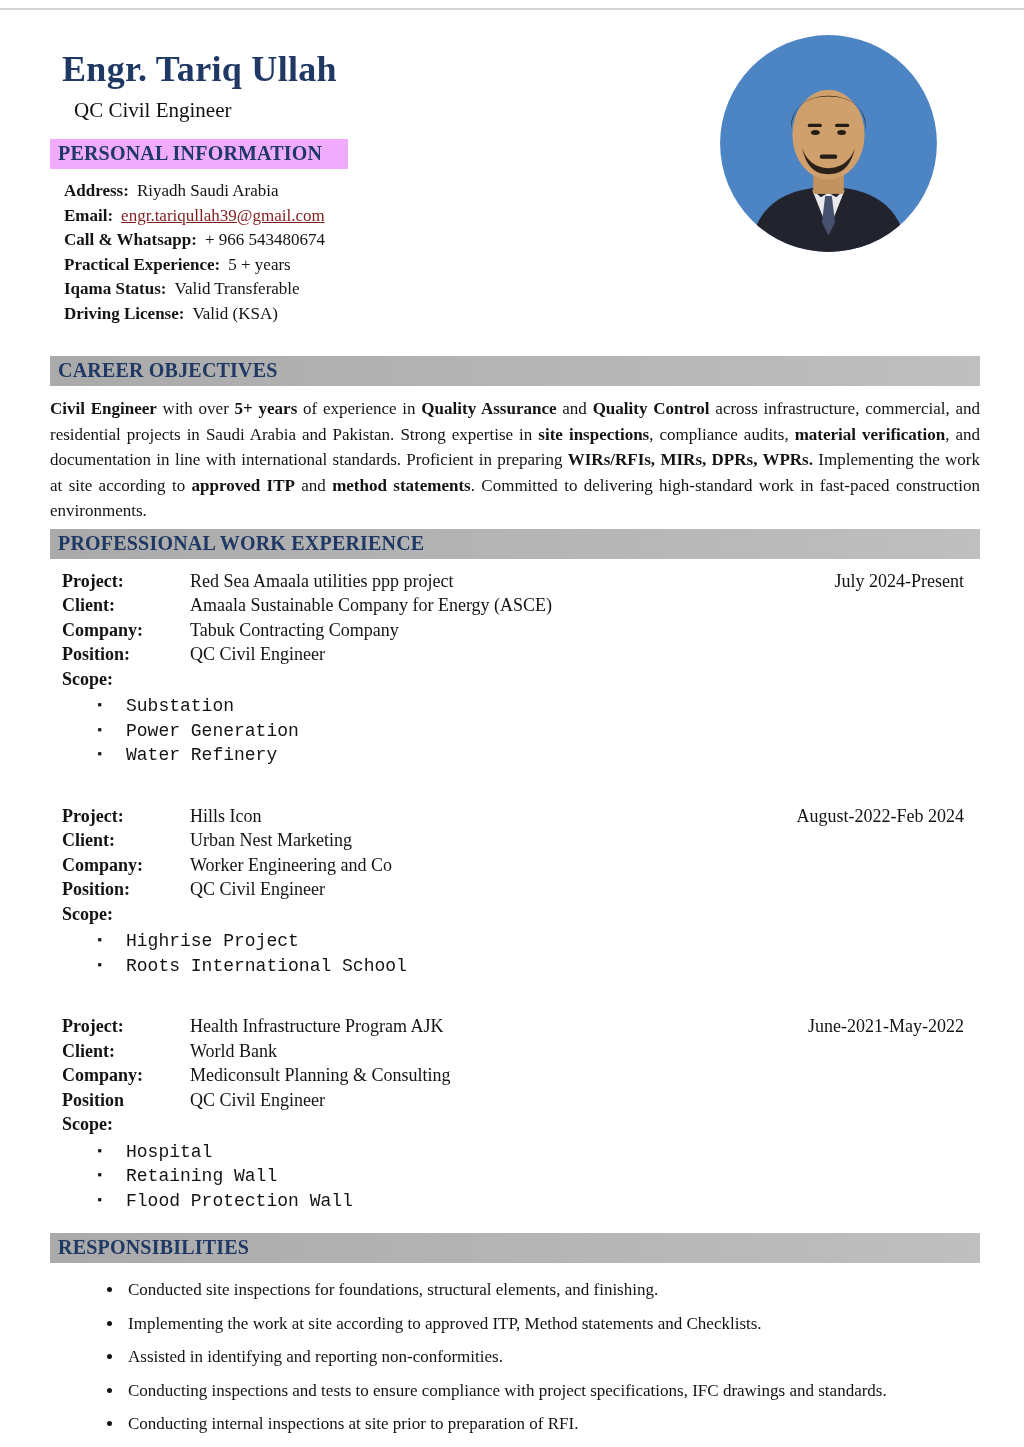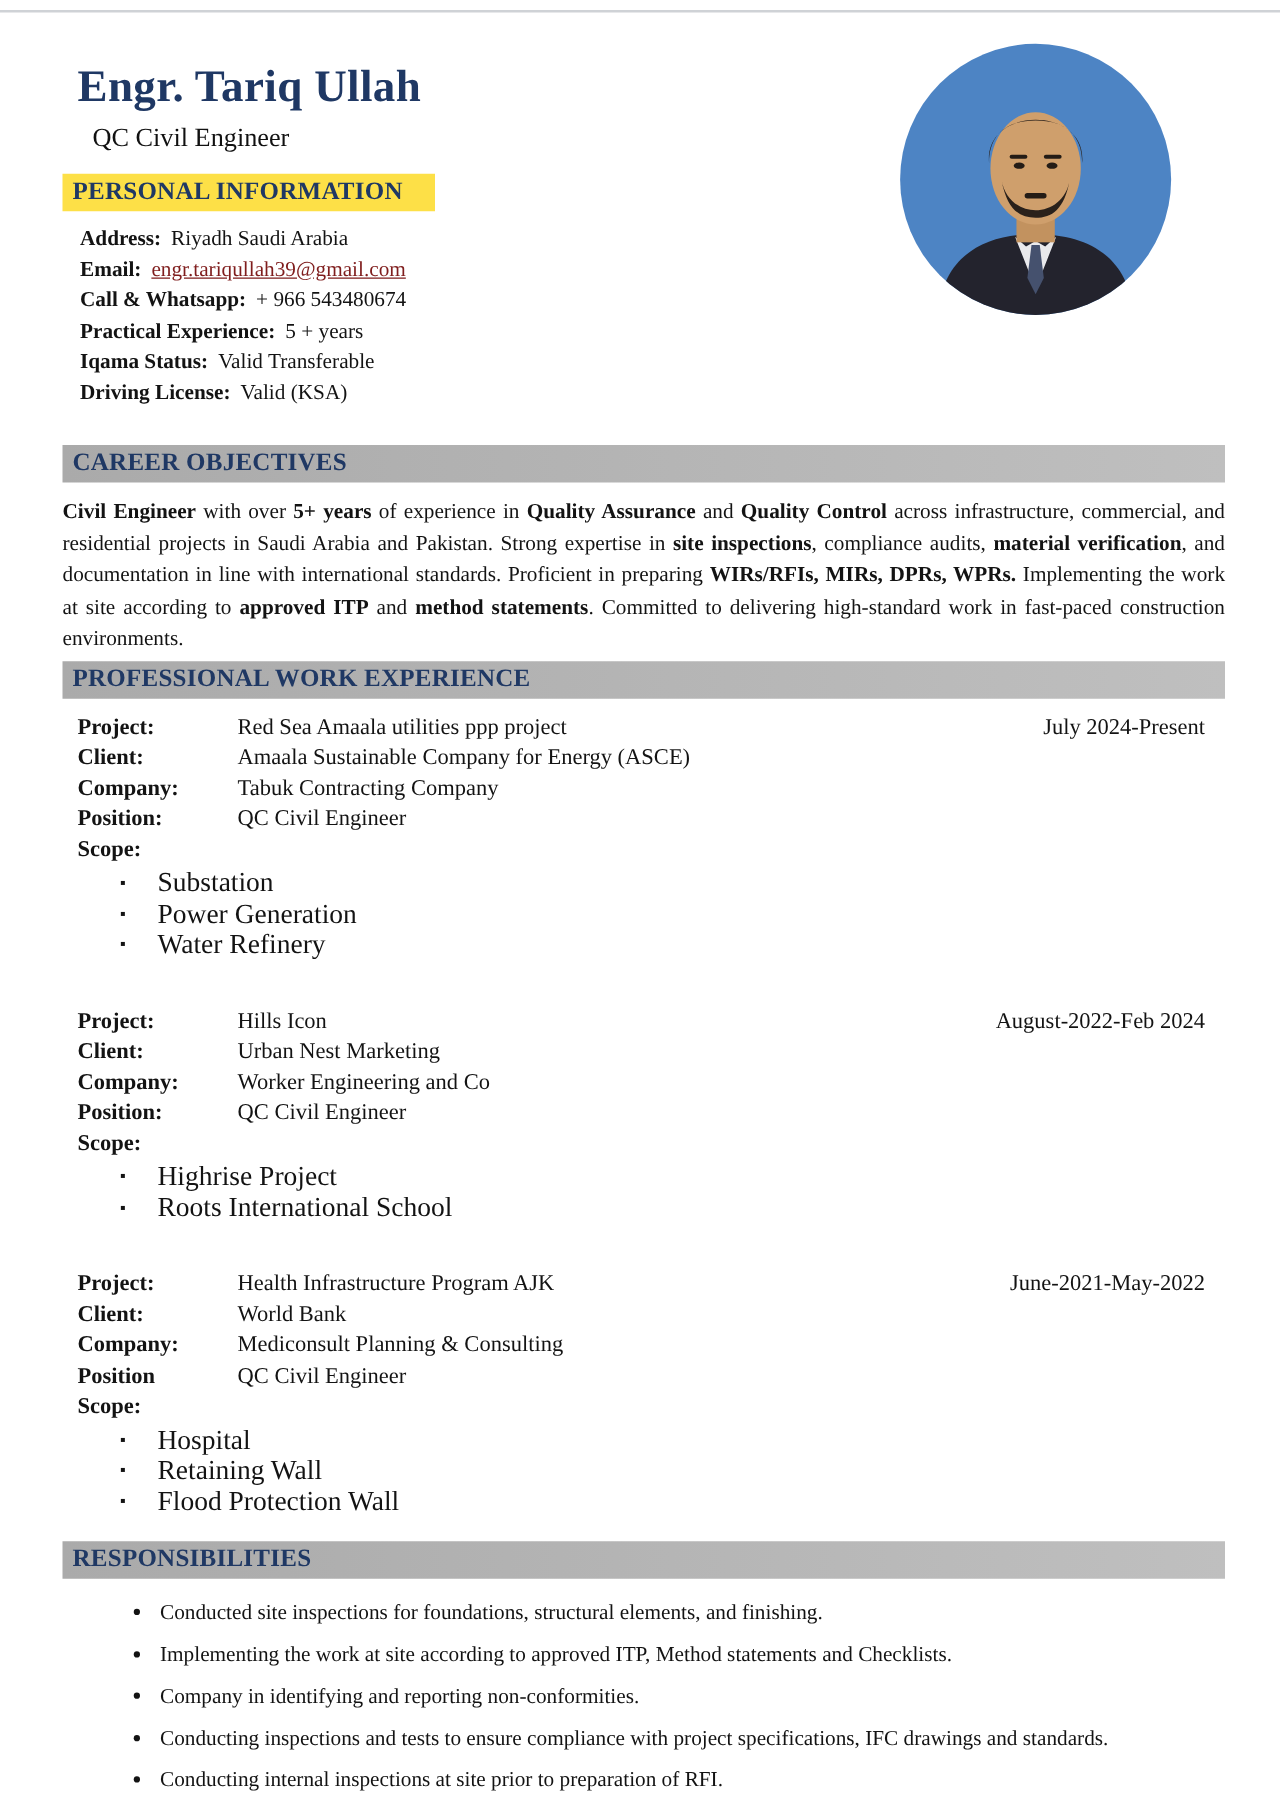--- a/index.html
+++ b/index.html
@@ -29,21 +29,21 @@
     width: 219px; height: 219px; border-radius: 50%;
     overflow: hidden;
   }
 
   
   .section-heading {
     font-size: 20px; font-weight: bold; color: #1f3864;
     background: linear-gradient(to right, #aaaaaa, #bfbfbf);
     padding: 3px 10px 4px 8px; letter-spacing: .2px;
   }
-  .heading-inline { display: inline-block; padding-right: 26px; background: #fde047; }
+  .heading-inline { display: inline-block; padding-right: 26px; background: #f0abfc; }
   .heading-full { display: block; }
 
   
   .fields { margin: 10px 0 0 14px; font-size: 17px; }
   .field-row { line-height: 24.5px; }
   .field-label { font-weight: bold; text-align: right; }
   .field-value { margin-left: 8px; }
   a.link { color: #7f1d1d; text-decoration: underline; }
 
   
@@ -56,21 +56,21 @@
 
   
   .experience-heading { margin-top: 5px; }
   .jobs { margin: 10px 0 0 12px; }
   .job { margin-bottom: 36px; }
   .job:last-child { margin-bottom: 10px; }
   .job-row { display: flex; font-size: 18px; line-height: 24.5px; }
   .job-label { font-weight: bold; flex: none; width: 128px; }
   .job-value { flex: 1 1 auto; }
   .job-date { margin-left: auto; white-space: nowrap; padding-right: 16px; flex: none; }
-  .scope-list { list-style: none; margin: 3px 0 0 34px; font-size: 22px; }
+  .scope-list { list-style: none; margin: 3px 0 0 34px; font-size: 18px; font-family: Liberation Mono, monospace; }
   .scope-list li { position: relative; padding-left: 30px; line-height: 24.5px; }
   .scope-list li::before {
     content: "\25AA"; position: absolute; left: 0; top: 0; font-size: 13px;
   }
 
   
   .responsibilities-heading { margin-top: 20px; }
   .resp-list { list-style: disc outside; margin: 14px 0 0 74px; font-size: 17px; }
   .resp-list li { margin-bottom: 8.5px; line-height: 25px; padding-left: 4px; }
 </style>
@@ -203,18 +203,18 @@
           <li>Retaining Wall</li>
           <li>Flood Protection Wall</li>
         </ul>
       </div>
     </div>
 
   <h2 class="section-heading heading-full responsibilities-heading">RESPONSIBILITIES</h2>
   <ul class="resp-list" id="resp-list">
       <li>Conducted site inspections for foundations, structural elements, and finishing.</li>
       <li>Implementing the work at site according to approved ITP, Method statements and Checklists.</li>
-      <li>Company in identifying and reporting non-conformities.</li>
+      <li>Assisted in identifying and reporting non-conformities.</li>
       <li>Conducting inspections and tests to ensure compliance with project specifications, IFC drawings and standards.</li>
       <li>Conducting internal inspections at site prior to preparation of RFI.</li>
     </ul>
 
 </div>
 
 </body></html>

